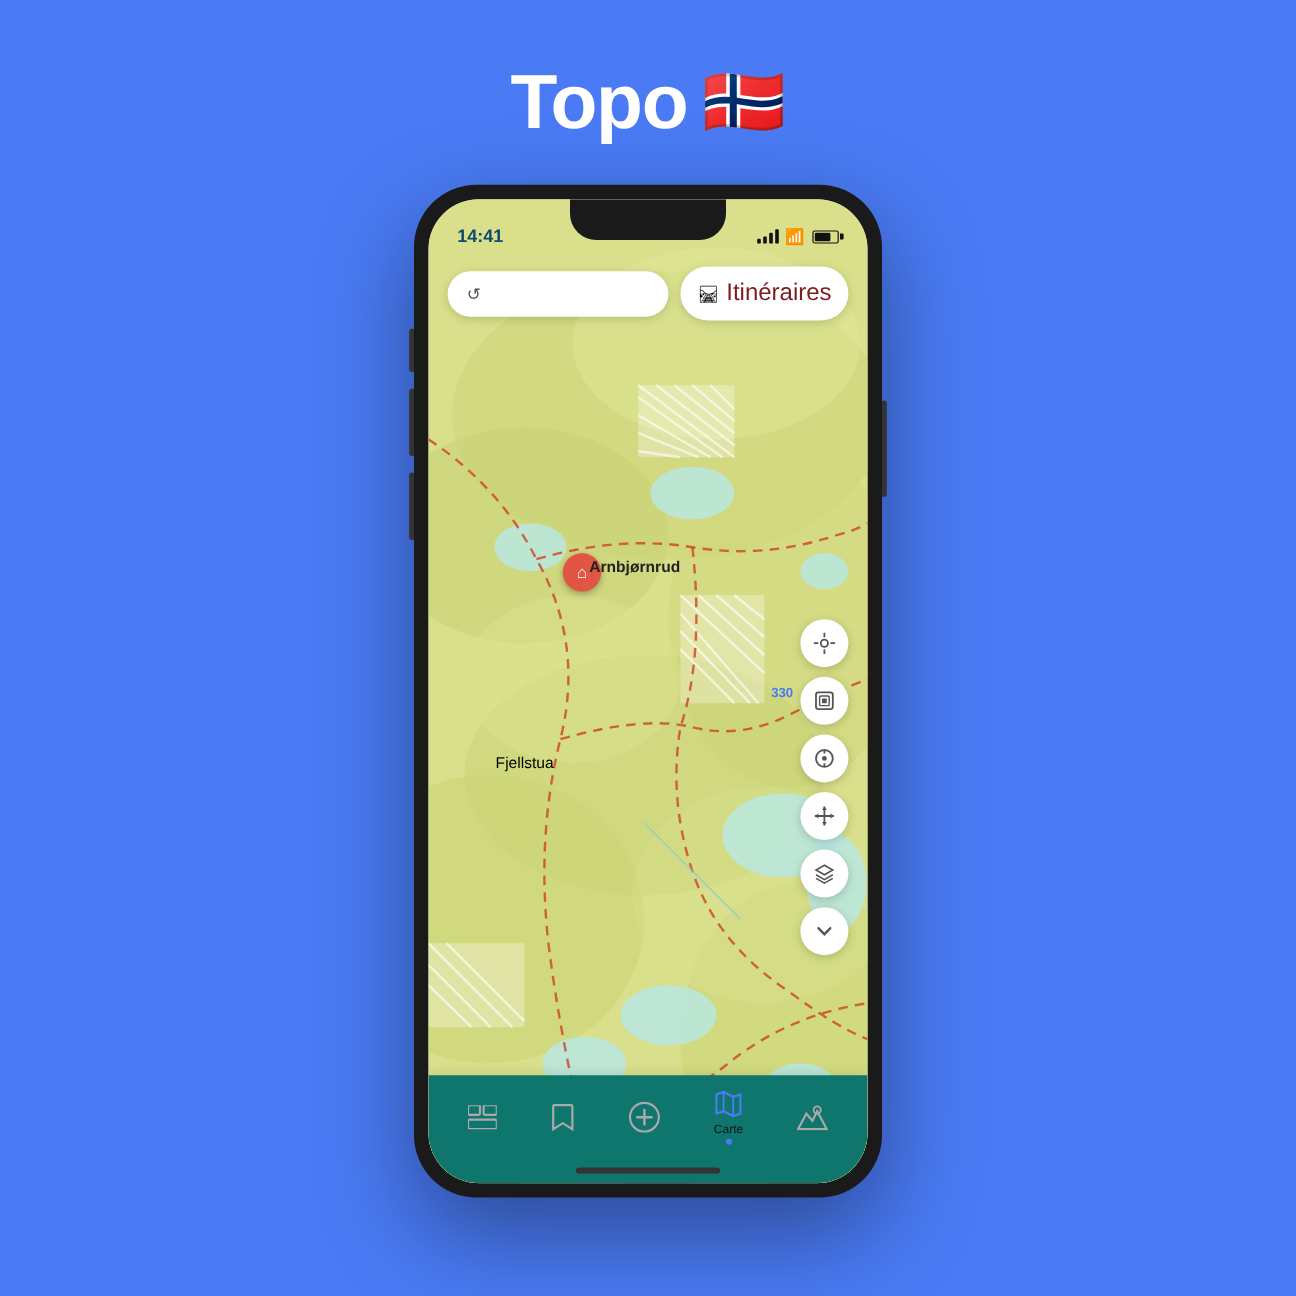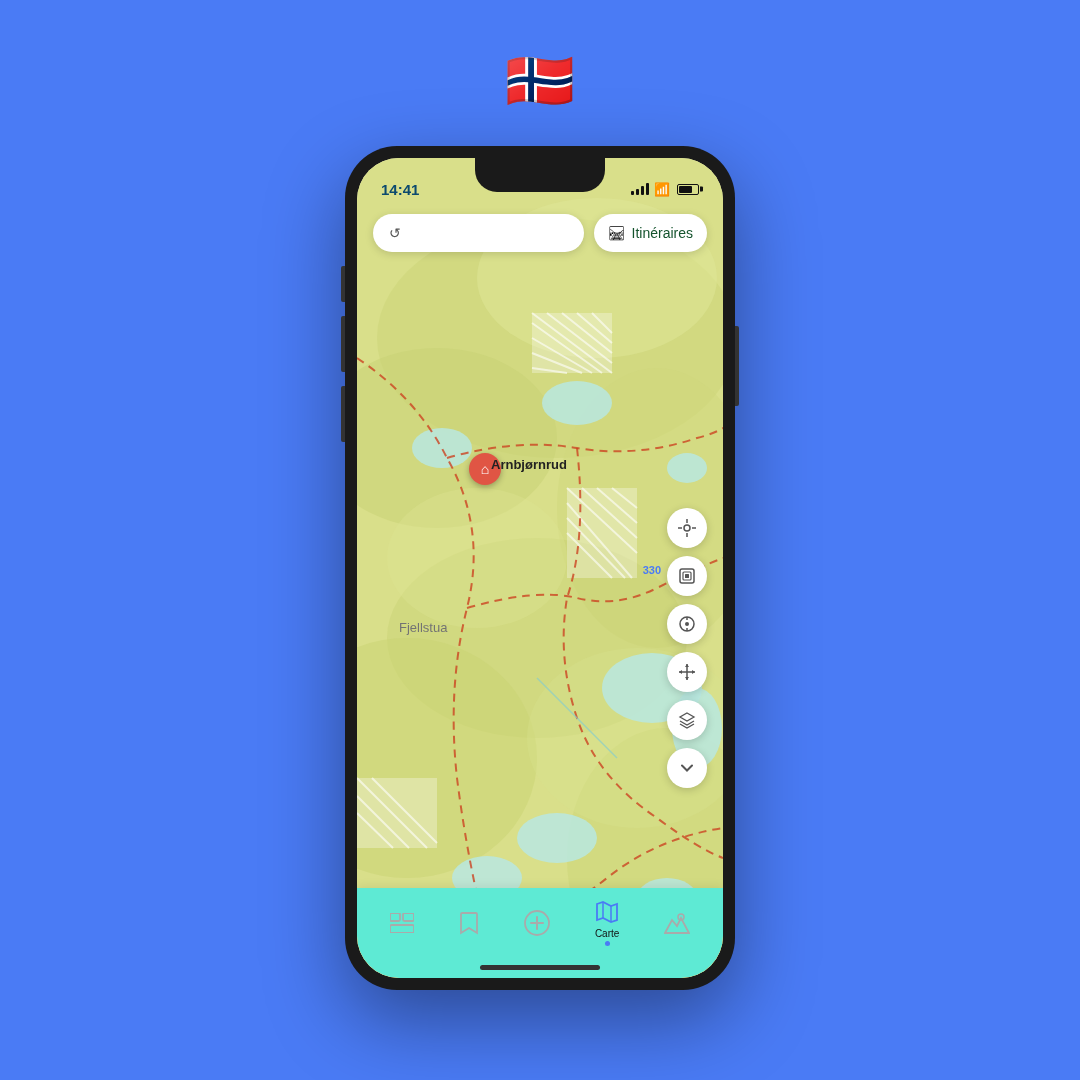--- a/index.html
+++ b/index.html
@@ -203,22 +203,22 @@
       box-shadow: 0 2px 8px rgba(0,0,0,0.15);
       cursor: pointer;
       white-space: nowrap;
     }
 
     .itineraires-btn-icon {
       font-size: 14px;
     }
 
     .itineraires-btn-text {
-      font-size: 14px;
-      color: #14532d;
+      font-size: 20px;
+      color: #7f1d1d;
       font-weight: 500;
     }
 
     
     .map-pin {
       position: absolute;
       top: 295px;
       left: 112px;
       z-index: 10;
     }
@@ -283,34 +283,34 @@
       font-size: 11px;
       color: #4A7BF5;
       font-weight: 600;
       z-index: 10;
     }
 
     
     .fjellstua-label {
       position: absolute;
       top: 462px;
-      left: 42px;
+      left: 56px;
       font-size: 13px;
-      color: #737373;
+      color: #000000;
       z-index: 10;
     }
 
     
     .bottom-nav {
       position: absolute;
       bottom: 0;
       left: 0;
       right: 0;
       height: 90px;
-      background: #5eead4;
+      background: #0f766e;
       border-radius: 0 0 42px 42px;
       display: flex;
       align-items: center;
       justify-content: space-around;
       padding: 0 10px 20px;
       z-index: 20;
       box-shadow: 0 -2px 10px rgba(0,0,0,0.08);
     }
 
     .nav-item {
@@ -387,20 +387,21 @@
       width: 4px;
       height: 80px;
       background: #333;
       border-radius: 0 2px 2px 0;
     }
   </style>
 </head>
 <body>
 
 <div class="app-title-area">
+  <span class="app-title">Topo</span>
   <span class="flag-emoji">🇳🇴</span>
 </div>
 
 <div class="phone-frame">
   <div class="phone-btn-left"></div>
   <div class="phone-btn-left2"></div>
   <div class="phone-btn-left3"></div>
   <div class="phone-btn-right"></div>
 
   <div class="phone-inner">

